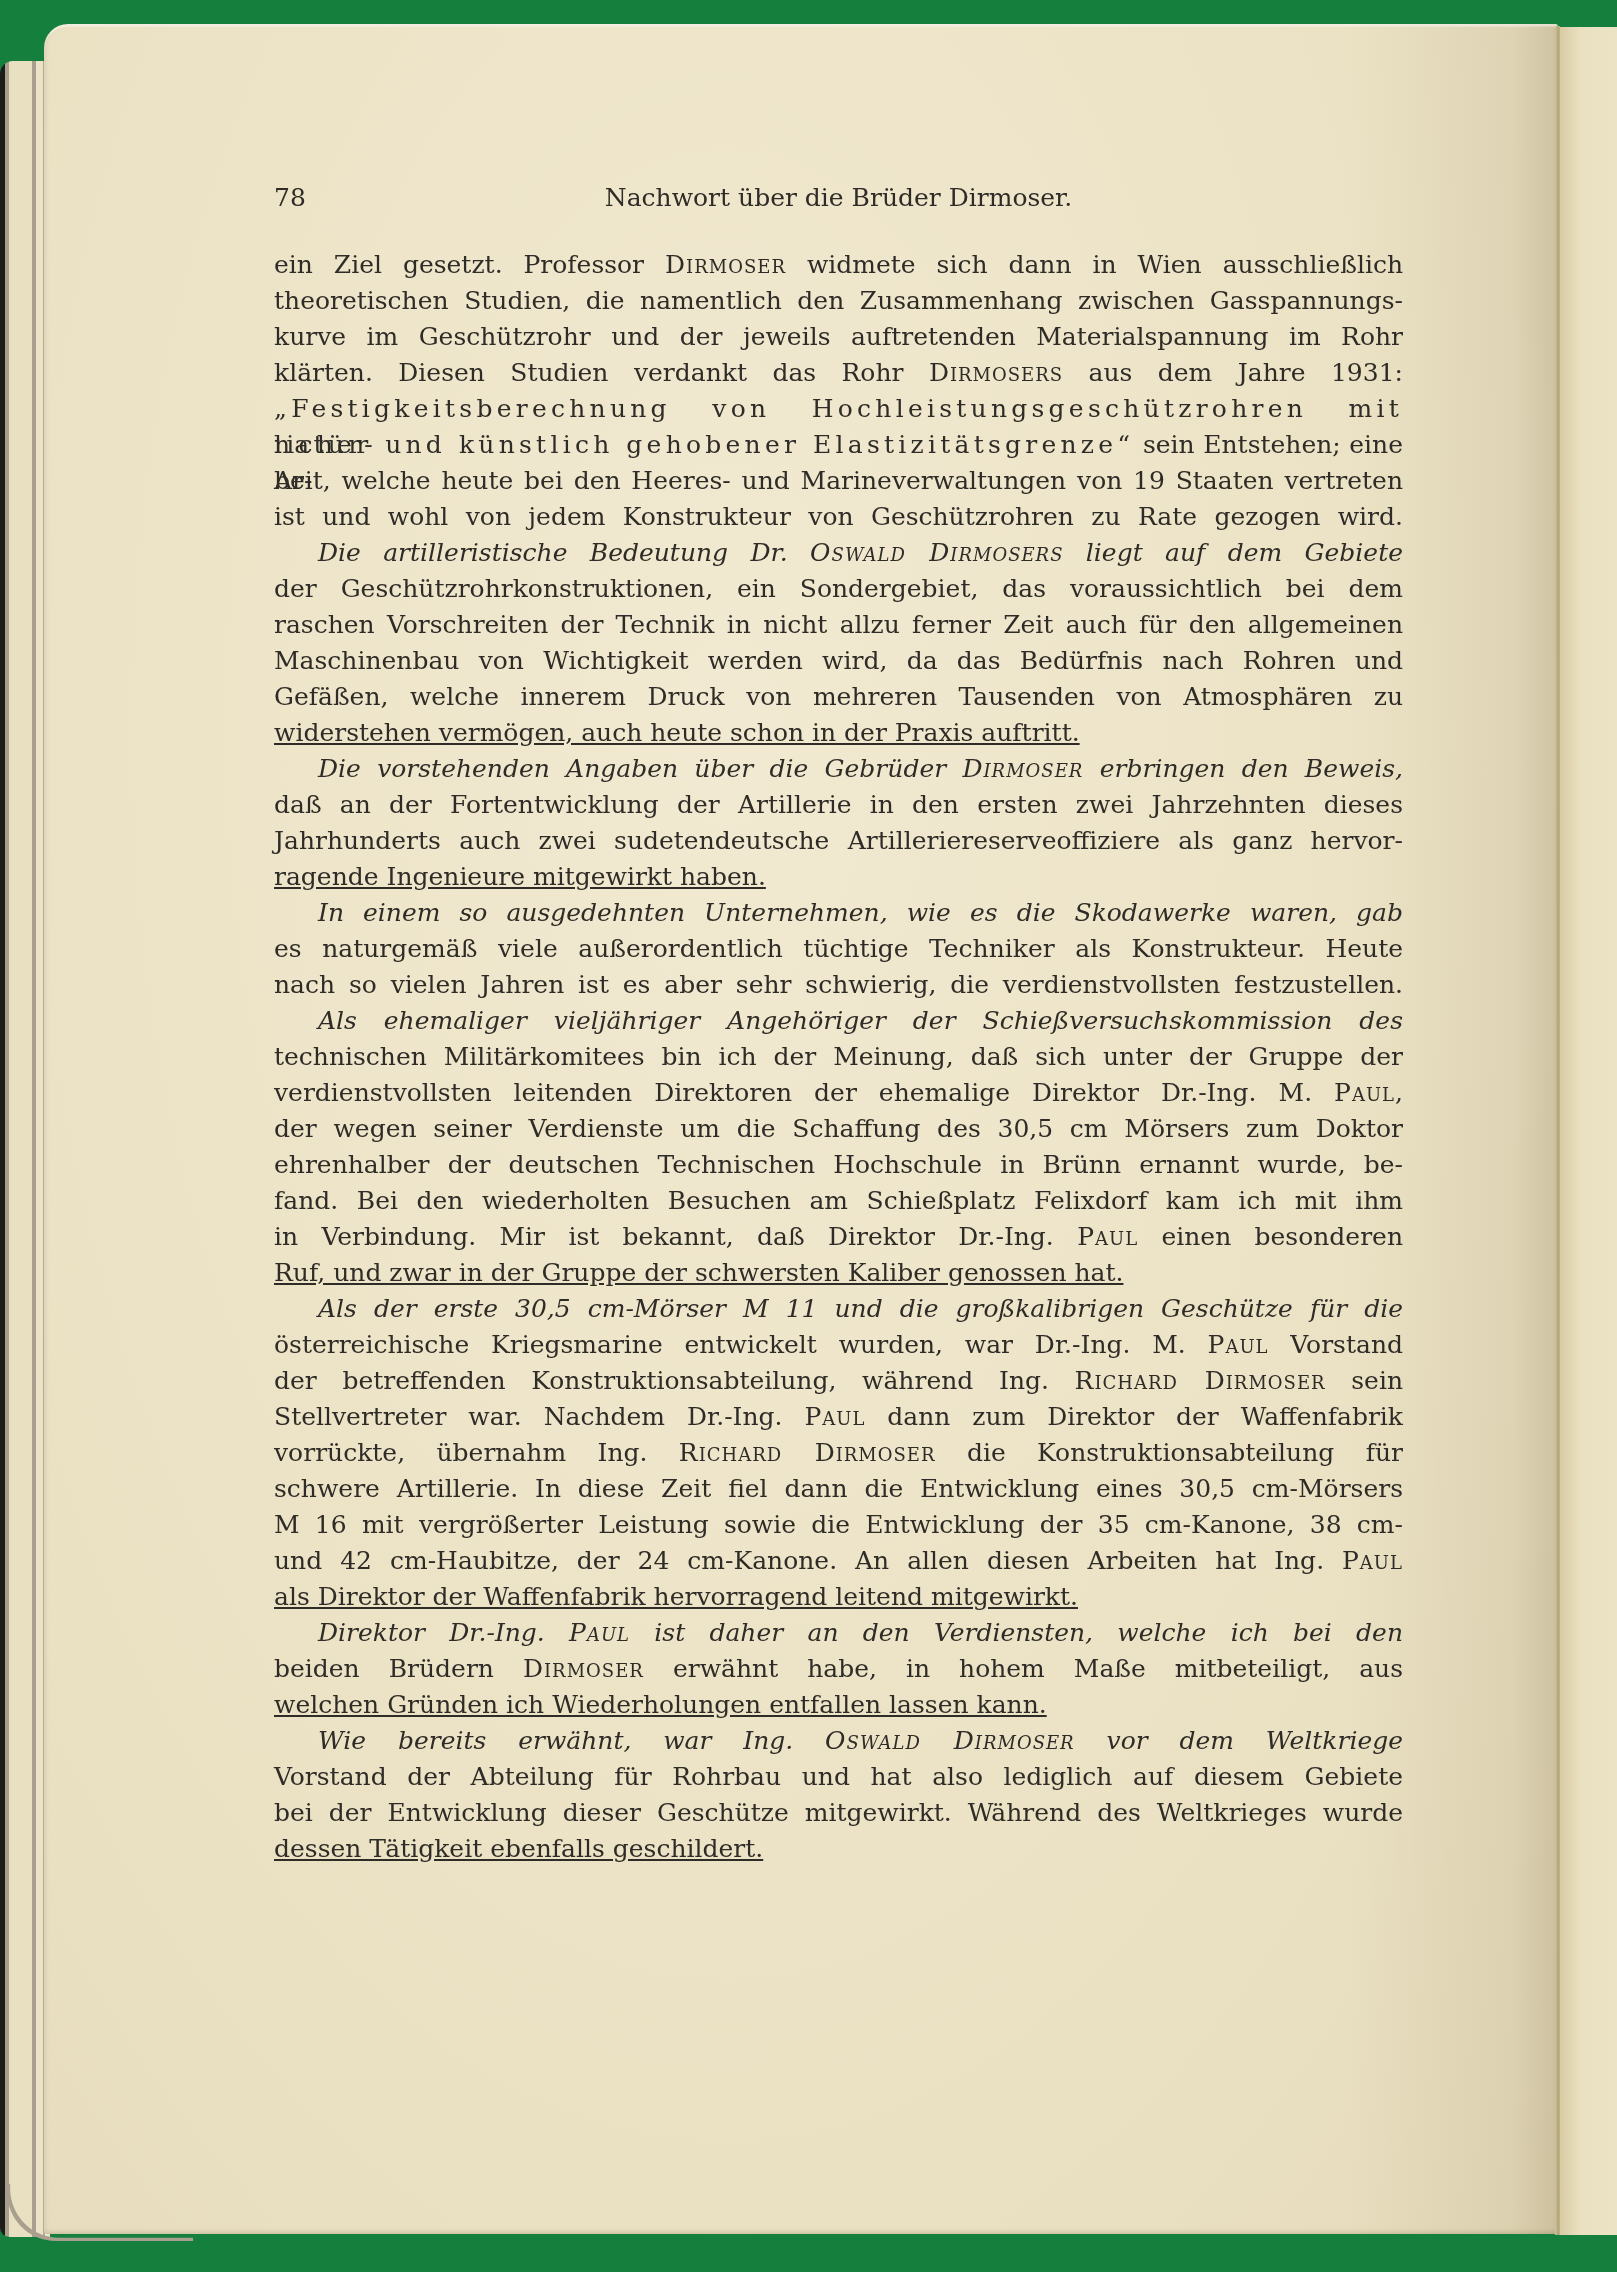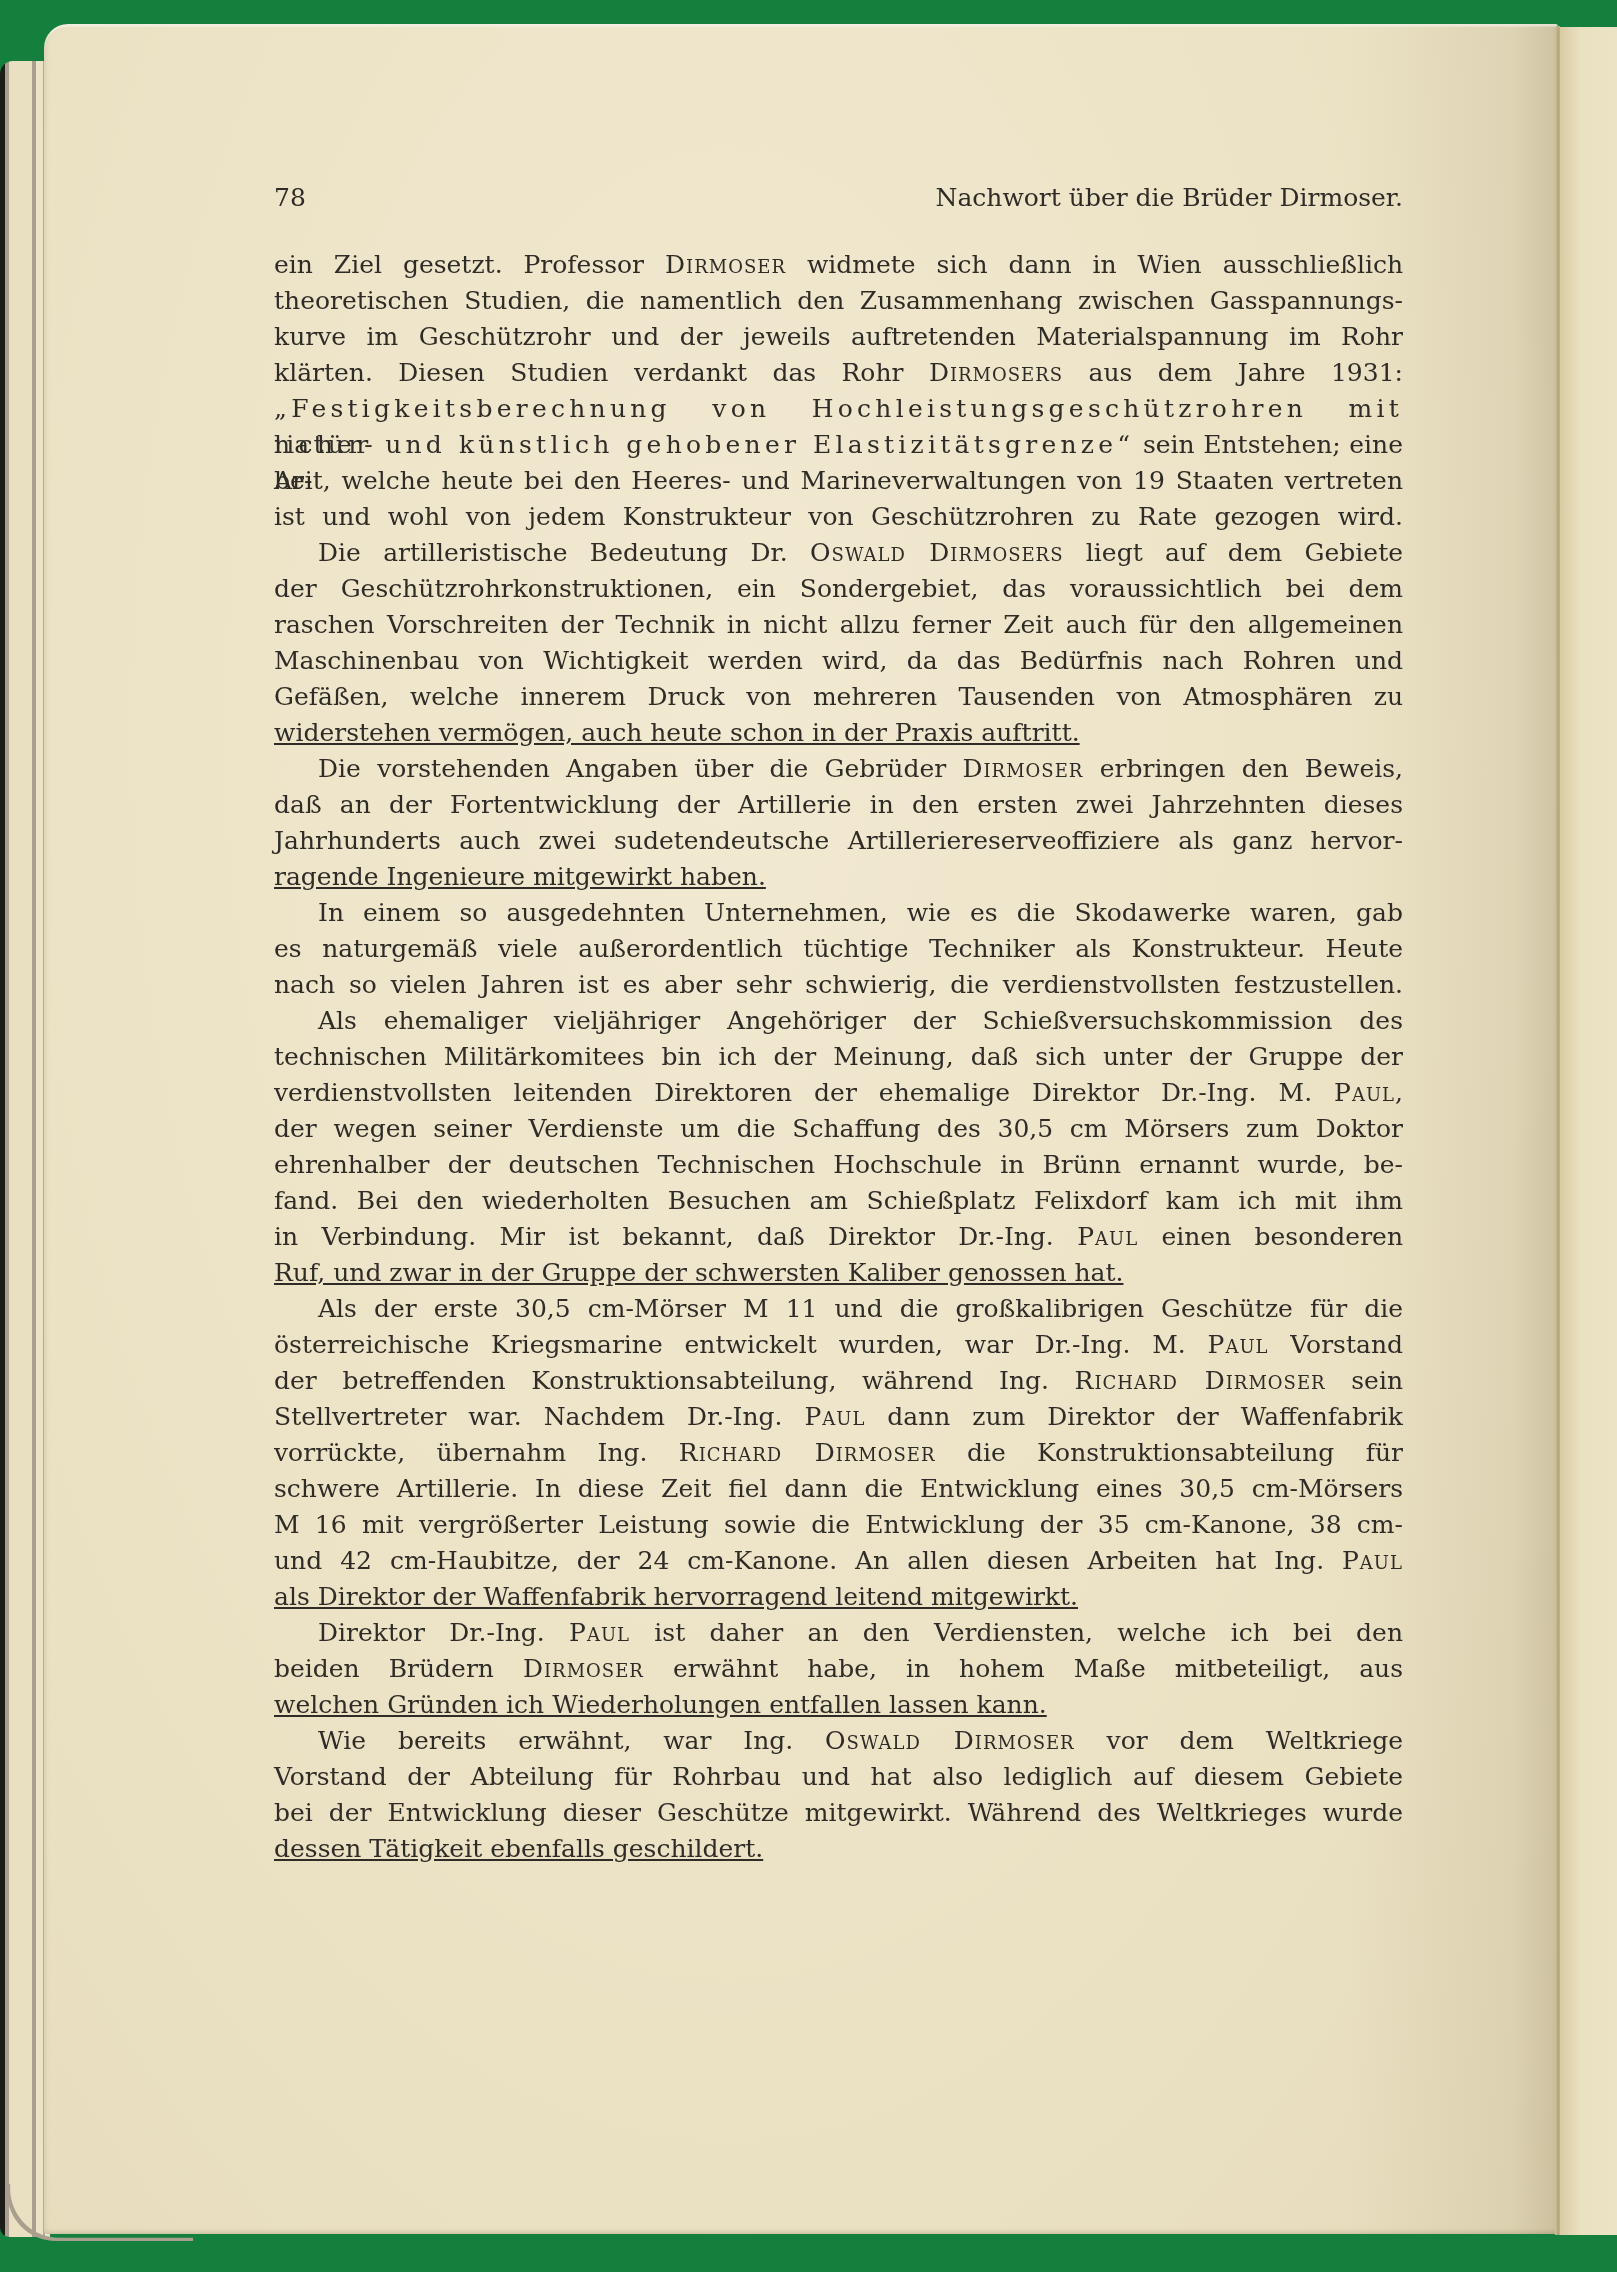--- a/index.html
+++ b/index.html
@@ -51,33 +51,33 @@
     position:absolute;left:1560px;top:27px;width:57px;height:2208px;
     background:linear-gradient(to right,#d9cba4 0,#eae1c1 35%,#ece3c6 100%);
   }
 
   
   .header-row{
     position:absolute;left:230px;top:159px;width:1129px;height:37px;
     color:#2f2c27;font-size:25px;
   }
   .page-number{position:absolute;left:0;top:0;}
-  .running-header{position:absolute;left:0;right:0;text-align:right;}
+  .running-header{position:absolute;left:0;right:0;text-align:center;}
 
   .text-block{
     position:absolute;left:230px;top:223px;width:1129px;
     color:#2f2c27;font-size:25px;line-height:36px;
   }
   .line{
     height:36px;
     text-align:justify;text-align-last:justify;
     white-space:normal;overflow:visible;
   }
   .line.last{text-align-last:left;text-decoration:underline;}
-  .line.indent{text-indent:44px;}
+  .line.indent{text-indent:44px;font-style:italic;}
   .sc{font-variant:small-caps;letter-spacing:0.04em;margin-top:21px;}
   .sp{letter-spacing:0.17em;}
 </style>
 </head>
 <body>
 
 <div class="photo">
   <div class="page-edges"></div>
   <div class="edge-curve"></div>
 

